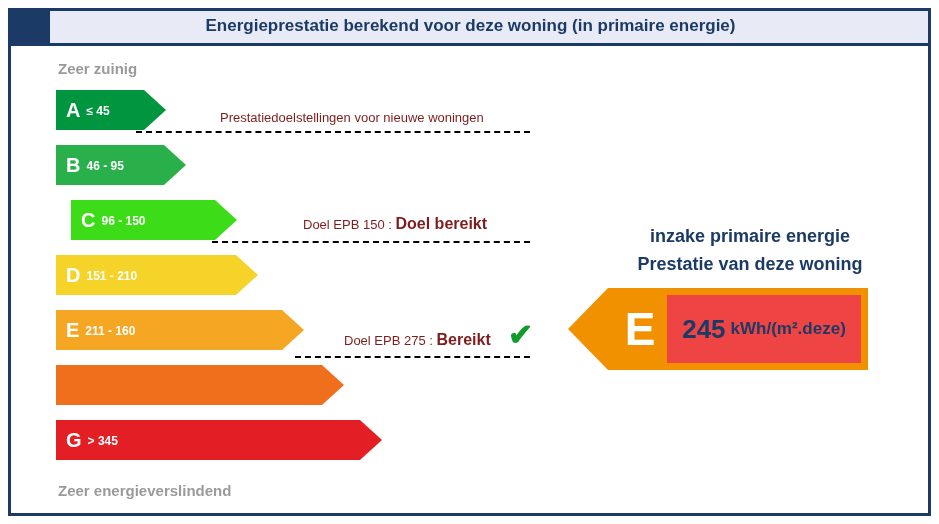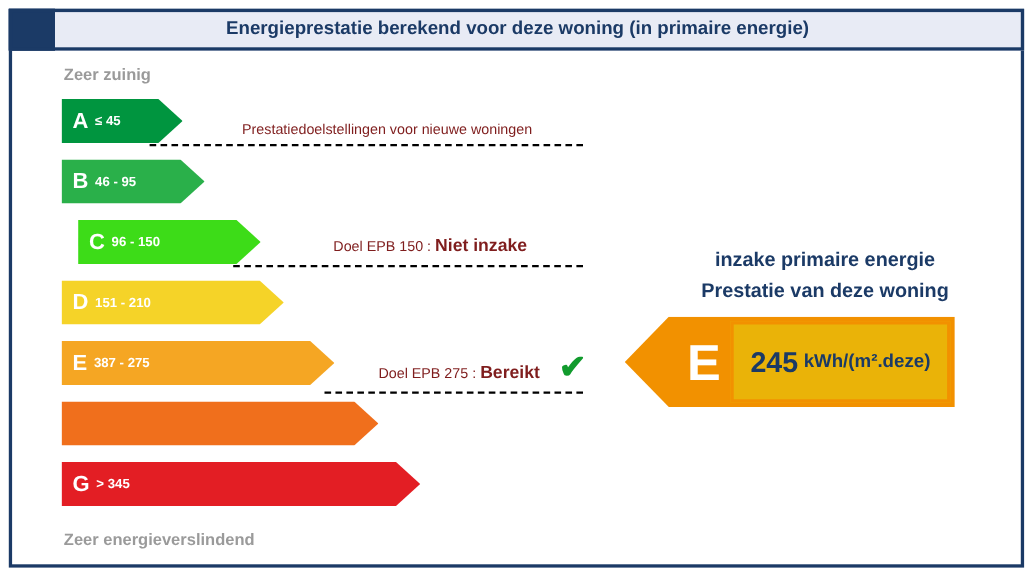--- a/index.html
+++ b/index.html
@@ -169,21 +169,21 @@
     color: #ffffff;
     font-size: 46px;
     font-weight: bold;
   }
   .result-box {
     position: absolute;
     left: 664px;
     top: 292px;
     width: 200px;
     height: 74px;
-    background: #eab308;
+    background: #ef4444;
     border: 3px solid #f29100;
     box-sizing: border-box;
     display: flex;
     align-items: center;
     justify-content: center;
   }
   .result-value {
     color: #1b3a66;
     font-size: 26px;
     font-weight: bold;
@@ -245,21 +245,21 @@
       <div class="bar-label">
         <span>D</span><span class="bar-range">151 - 210</span>
       </div>
     </div>
 
     <div class="bar-row" style="left:0px; top:220px; width:248px;">
       <svg class="bar" width="248" height="40" viewBox="0 0 248 40" preserveAspectRatio="none">
         <polygon points="0,0 226,0 248,20 226,40 0,40" fill="#f5a623"></polygon>
       </svg>
       <div class="bar-label">
-        <span>E</span><span class="bar-range">387 - 275</span>
+        <span>E</span><span class="bar-range">211 - 160</span>
       </div>
     </div>
 
     <div class="bar-row" style="left:0px; top:275px; width:288px;">
       <svg class="bar" width="288" height="40" viewBox="0 0 288 40" preserveAspectRatio="none">
         <polygon points="0,0 266,0 288,20 266,40 0,40" fill="#f06f1c"></polygon>
       </svg>
     </div>
 
     <div class="bar-row" style="left:0px; top:330px; width:326px;">
@@ -270,21 +270,21 @@
         <span>G</span><span class="bar-range">&gt; 345</span>
       </div>
     </div>
 
   </div>
 
   <div class="dash-line" style="left:136px; top:131px; width:394px;"></div>
   <div class="goal-text" style="left:220px; top:110px;">Prestatiedoelstellingen voor nieuwe woningen</div>
 
   <div class="dash-line" style="left:212px; top:241px; width:318px;"></div>
-  <div class="goal-text" style="left:303px; top:215px;"><span>Doel EPB 150 : </span><b>Niet inzake</b></div>
+  <div class="goal-text" style="left:303px; top:215px;"><span>Doel EPB 150 : </span><b>Doel bereikt</b></div>
 
   <div class="dash-line" style="left:295px; top:356px; width:235px;"></div>
   <div class="goal-text" style="left:344px; top:331px;"><span>Doel EPB 275 : </span><b>Bereikt</b></div>
   <div class="check" style="left:508px; top:320px;">✔</div>
 
   <div class="right-title">
     <div>inzake primaire energie</div>
     <div>Prestatie van deze woning</div>
   </div>
 

